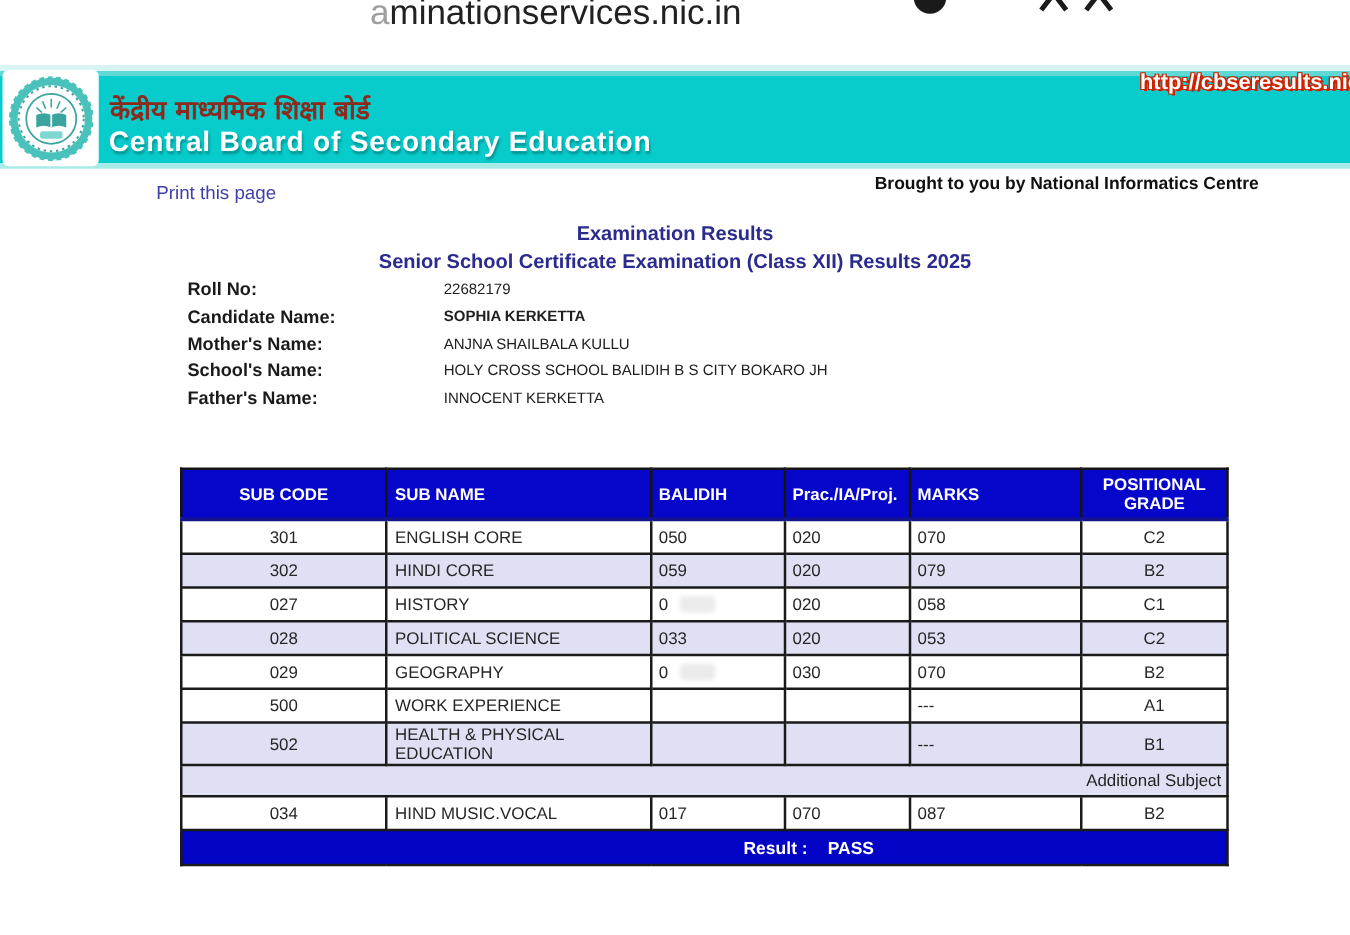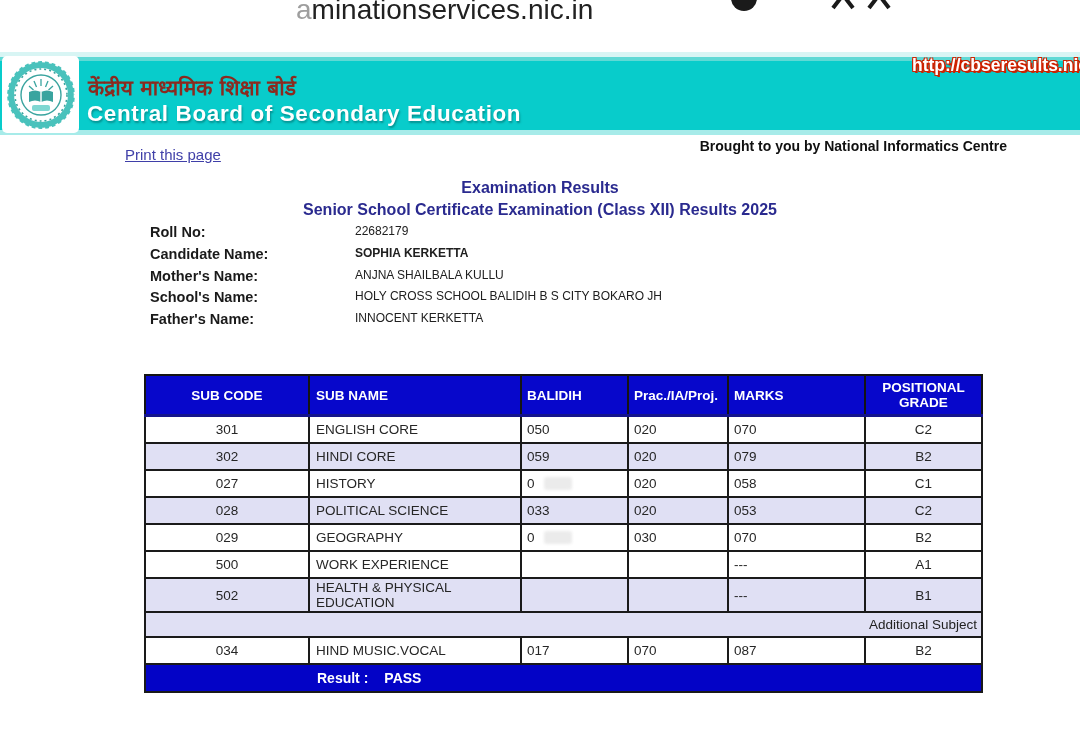--- a/index.html
+++ b/index.html
@@ -21,21 +21,21 @@
   .logo-box{position:absolute;left:2px;top:4px;width:77px;height:77px;background:#fff;border-radius:5px;
             display:flex;align-items:center;justify-content:center;}
   .hindi{position:absolute;left:88px;top:21px;font-size:21px;font-weight:bold;color:#8b2a1f;
          font-family:"DejaVu Sans",sans-serif;}
   .english{position:absolute;left:87px;top:49px;font-size:22.5px;font-weight:bold;color:#ffffff;
            letter-spacing:.6px;text-shadow:1px 2px 2px rgba(0,96,96,.55);white-space:nowrap;}
   .site-url{position:absolute;left:912px;top:3px;font-size:17.5px;font-weight:bold;color:#fff;white-space:nowrap;
             text-shadow:-1px -1px 0 #cf2200,1px 1px 0 #cf2200,-1px 1px 0 #cf2200,1px -1px 0 #cf2200,2px 2px 0 #cf2200;}
 
   
-  .print-link{position:absolute;left:125px;top:146px;font-size:15px;color:#3f3fa8;text-decoration:underline;cursor:pointer;}
+  .print-link{position:absolute;left:125px;top:146px;font-size:15px;color:#3f3fa8;cursor:pointer;}
   .attribution{position:absolute;right:73px;top:138px;font-size:14px;font-weight:bold;color:#101010;padding-left:40px;}
   .title1{position:absolute;left:0;top:179px;width:1080px;text-align:center;font-size:16px;font-weight:bold;color:#2a2a8f;}
   .title2{position:absolute;left:0;top:201px;width:1080px;text-align:center;font-size:16px;font-weight:bold;color:#2a2a8f;}
 
   .details{position:absolute;left:150px;top:224px;}
   .detail-row{display:flex;height:21.8px;align-items:flex-start;}
   .detail-label{width:205px;font-size:14.5px;font-weight:bold;color:#1a1a1a;}
   .detail-value{font-size:12px;color:#202020;}
   .detail-value.bold{font-weight:bold;}
 
@@ -47,21 +47,21 @@
   table.results td{font-size:13.5px;color:#262626;border:2px solid #1a1a1a;height:23px;padding:1px 4px;
                    vertical-align:middle;background:#fff;}
   tr.shaded td{background:#e0e0f4;}
   .c-code{text-align:center;}
   .c-name{text-align:left;padding-left:6px !important;}
   .c-theory,.c-prac,.c-marks{text-align:left;padding-left:5px !important;}
   .c-grade{text-align:center;}
   th.c-name,th.c-theory,th.c-prac,th.c-marks{text-align:left;}
   tr.section-row td{background:#e0e0f4;text-align:right;padding-left:8px;height:21px;color:#222;}
   tr.result-row td{background:#0303c6;color:#fff;font-weight:bold;font-size:14px;height:24px;
-                   padding-left:171px;text-align:left;}
+                   padding-left:171px;text-align:center;}
   .result-value{margin-left:16px;}
   .smudge{display:inline-block;width:28px;height:13px;margin-left:9px;vertical-align:-2px;
           background:#ebebeb;border-radius:3px;filter:blur(1.5px);}
 </style>
 </head>
 <body>
 
 <div class="screen">
 
   <div class="url-text"><span class="muted">a</span><span>minationservices.nic.in</span></div>

